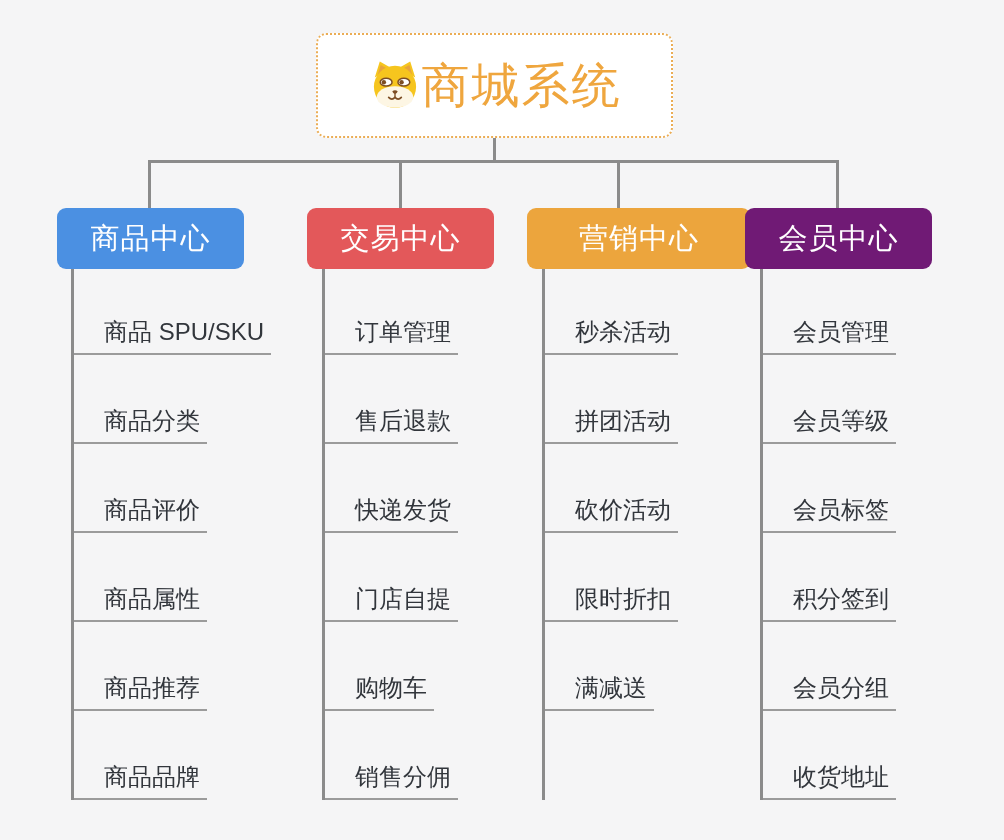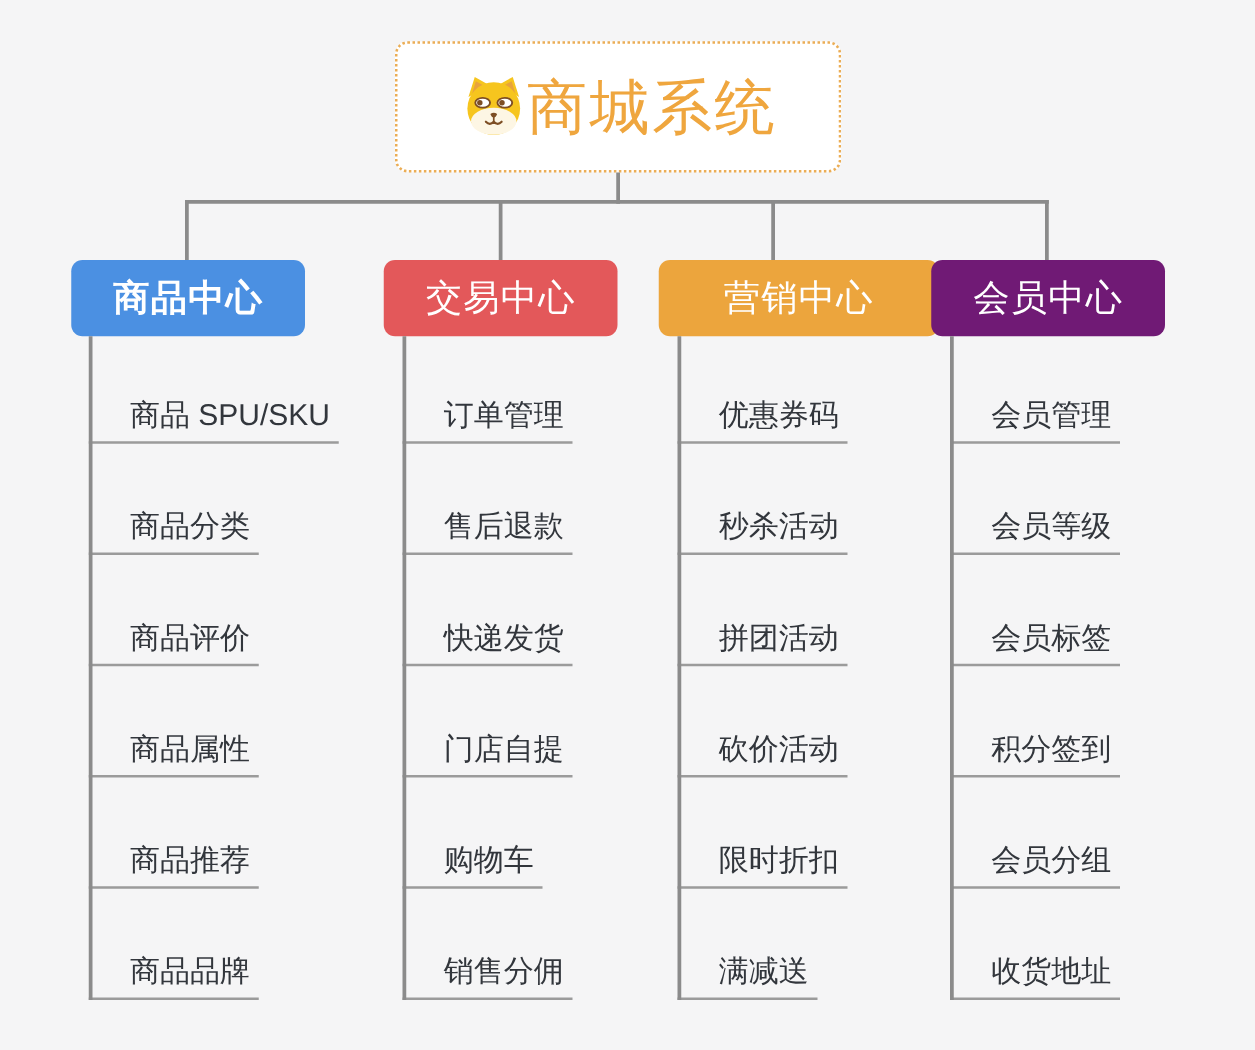--- a/index.html
+++ b/index.html
@@ -45,21 +45,21 @@
   .branch-box {
     position: absolute; top: 208px; height: 61px;
     border-radius: 9px;
     color: var(--branch-text);
     font-size: 29px;
     display: flex; align-items: center; justify-content: center;
     letter-spacing: 1px;
     cursor: pointer;
     white-space: nowrap;
   }
-  .b0 { left: 57px;  width: 187px; font-weight: bold; }
+  .b0 { left: 57px;  width: 187px; }
   .b1 { left: 307px; width: 187px; }
   .b2 { left: 527px; width: 224px; }
   .b3 { left: 745px; width: 187px; }
 
   
   .column { position: absolute; top: 266px; width: 230px; }
   .c0 { left: 71px; }
   .c1 { left: 322px; }
   .c2 { left: 542px; }
   .c3 { left: 760px; }
@@ -158,23 +158,20 @@
         <div class="leaf">购物车</div>
       </div>
     <div class="row">
         <div class="leaf">销售分佣</div>
       </div>
   </div>
 
   <div class="column c2">
     <div class="trunk"></div>
     <div class="row">
-        <div class="leaf">优惠券码</div>
-      </div>
-    <div class="row">
         <div class="leaf">秒杀活动</div>
       </div>
     <div class="row">
         <div class="leaf">拼团活动</div>
       </div>
     <div class="row">
         <div class="leaf">砍价活动</div>
       </div>
     <div class="row">
         <div class="leaf">限时折扣</div>

